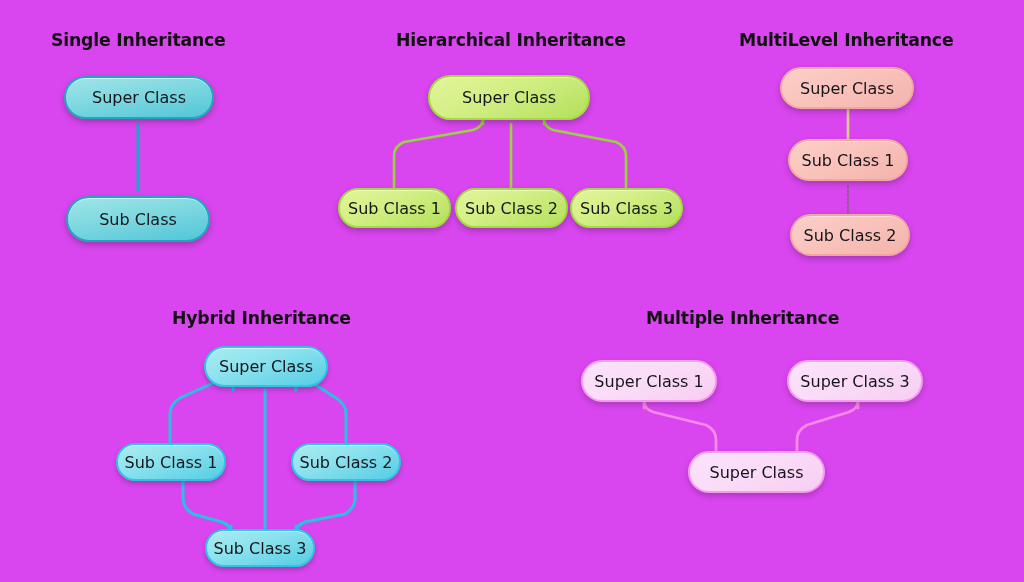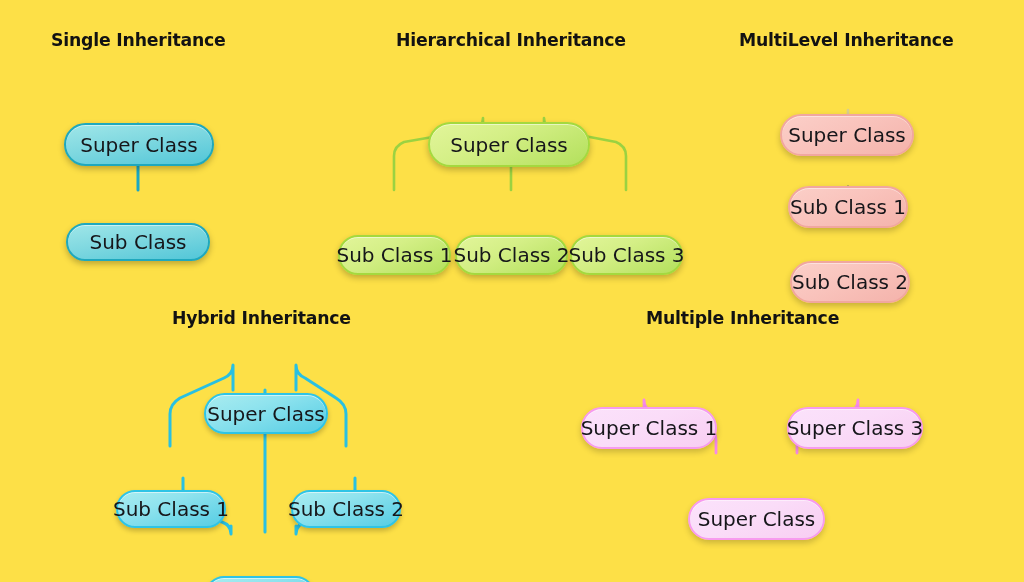--- a/index.html
+++ b/index.html
@@ -29,25 +29,24 @@
   }
 
   .node {
     position: absolute;
     display: flex;
     align-items: center;
     justify-content: center;
     box-sizing: border-box;
     border-radius: 999px;
     font-family: "DejaVu Sans", sans-serif;
-    font-size: 20px;
+    font-size: 16px;
     color: #16161a;
     white-space: nowrap;
     z-index: 5;
-    margin-top: 47px;
   }
 
   
   .node.teal {
     background: linear-gradient(160deg, #a9ecef 0%, #8fe3ee 38%, #55cde4 100%);
     border: 2px solid #2ec4e6;
     box-shadow: 0 3px 5px rgba(0,0,0,0.22), inset 0 1px 0 rgba(255,255,255,0.55);
   }
   .node.teal-deep {
     background: linear-gradient(170deg, #9fe6e8 0%, #7fd8e0 45%, #51c6d8 100%);
@@ -80,21 +79,21 @@
     width: 1024px;
     height: 582px;
     pointer-events: none;
     z-index: 2;
   }
   .edges path { fill: none; stroke-linecap: round; stroke-linejoin: round; }
 </style>
 </head>
 <body style="background: rgb(74, 112, 80);">
 
-<div id="canvas" style="background: #fde047;">
+<div id="canvas" style="background: #d946ef;">
 
   <svg class="edges" viewBox="0 0 1024 582">
     <defs>
       <marker id="ah-teal" markerWidth="9" markerHeight="9" refX="4.5" refY="7.6" orient="auto">
         <path d="M4.5 0 L9 8 L4.5 5.6 L0 8 Z" fill="#29c0e2"></path>
       </marker>
       <marker id="ah-teal-down" markerWidth="9" markerHeight="9" refX="4.5" refY="7.6" orient="auto">
         <path d="M4.5 0 L9 8 L4.5 5.6 L0 8 Z" fill="#29c0e2"></path>
       </marker>
       <marker id="ah-green" markerWidth="9" markerHeight="9" refX="4.5" refY="7.6" orient="auto">
@@ -141,21 +140,21 @@
       <path d="M797 453 L797 440 Q797 430 807 425 L849 412 Q858 409 858 400 L858 408" stroke="#f78ae8" stroke-width="2.8" marker-end="url(#ah-magenta)"></path>
     </g>
   </svg>
 
   <div class="diagram-title" style="left:51px; top:29px;">Single Inheritance</div>
 
   <div class="node teal-deep" style="left:64px; top:76px; width:150px; height:43px;">
     <span>Super Class</span>
   </div>
 
-  <div class="node teal-deep" style="left:66px; top:176px; width:144px; height:38px;align-items:center;">
+  <div class="node teal-deep" style="left:66px; top:196px; width:144px; height:46px;align-items:center;">
     <span>Sub Class</span>
   </div>
 
   <div class="diagram-title" style="left:396px; top:29px;">Hierarchical Inheritance</div>
 
   <div class="node green" style="left:428px; top:75px; width:162px; height:45px;">
     <span>Super Class</span>
   </div>
 
   <div class="node green" style="left:338px; top:188px; width:113px; height:40px;">

